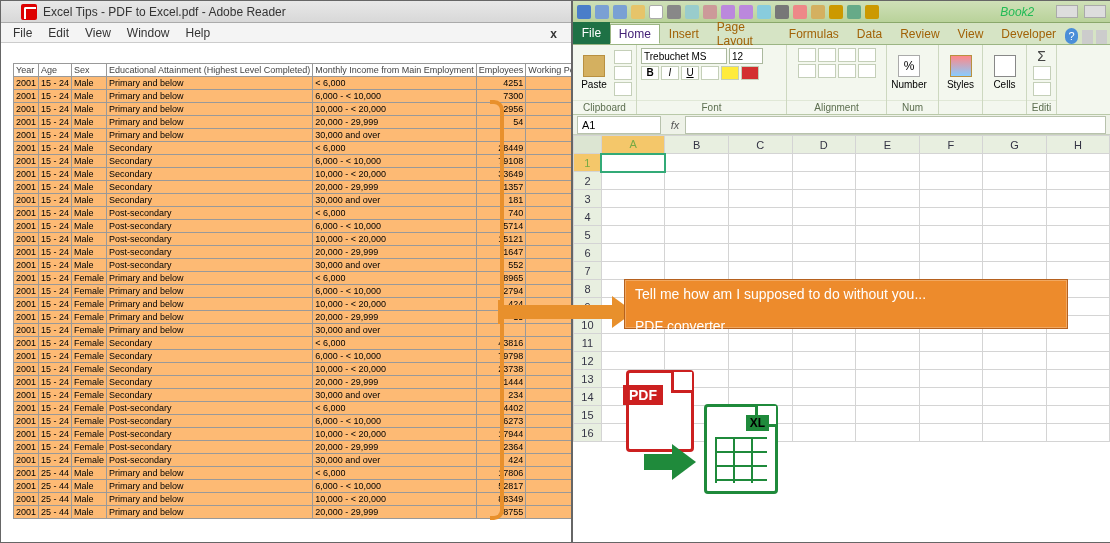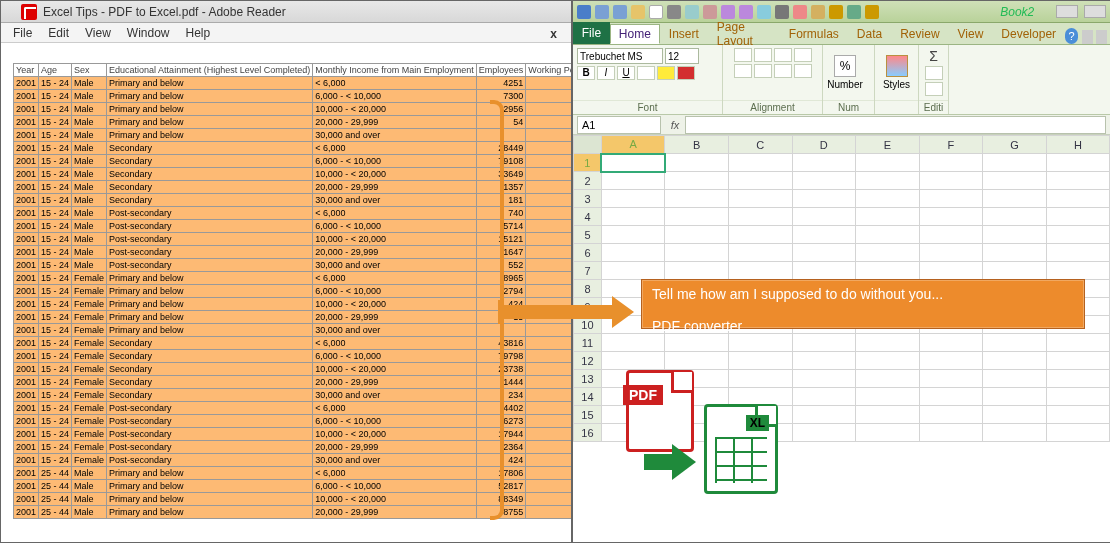--- a/index.html
+++ b/index.html
@@ -77,21 +77,21 @@
 .xl-grid th, .xl-grid td { border:1px solid #d4d4d4; }
 .xl-grid th { background:#e8efe0; color:#334; font-weight:normal; text-align:center; }
 .xl-grid thead th { height:18px; width:64px;}
 .xl-grid thead th.corner { width:28px; background:#dce5d2;}
 .xl-grid tbody th { width:28px; height:18px; background:#e8efe0; text-align:center;}
 .xl-grid td { width:64px; height:18px; }
 .xl-grid td.sel { border:2px solid #3a7; }
 .xl-grid tbody th.selh, .xl-grid thead th.selh { background:#f4c76a; color:#7a4;}
 
 
-.callout { position:absolute; left:641px; top:279px; width:444px; height:50px; background:#ed8b2c; border:1px solid #b5611f; color:#fff; font-size:14px; padding:6px 10px; z-index:10; box-shadow: inset 0 0 0 1px rgba(255,255,255,.25);}
+.callout { position:absolute; left:624px; top:279px; width:444px; height:50px; background:#ed8b2c; border:1px solid #b5611f; color:#fff; font-size:14px; padding:6px 10px; z-index:10; box-shadow: inset 0 0 0 1px rgba(255,255,255,.25);}
 .callout .line1{display:block;} .callout .line2{display:block;margin-top:16px;}
 
 
 .conv-icons { position:absolute; left:626px; top:370px; width:160px; height:130px; z-index:9;}
 .pdf-ico { position:absolute; left:0; top:0; width:68px; height:82px; background:#fff; border:3px solid #cc2020; border-radius:4px; }
 .pdf-ico::before { content:""; position:absolute; right:-1px; top:-1px; width:18px; height:18px; background:#fff; border-left:3px solid #cc2020; border-bottom:3px solid #cc2020;}
 .pdf-label { position:absolute; left:-6px; top:12px; background:#cc2020; color:#fff; font-weight:bold; font-size:14px; padding:2px 6px;}
 .xl-ico { position:absolute; left:78px; top:34px; width:74px; height:90px; background:#fff; border:3px solid #1f8a3b; border-radius:4px;}
 .xl-ico::before { content:""; position:absolute; right:-1px; top:-1px; width:18px; height:18px; background:#fff; border-left:3px solid #1f8a3b; border-bottom:3px solid #1f8a3b;}
 .xl-ico .gridlines { position:absolute; left:8px; top:30px; right:8px; bottom:8px; background:
@@ -486,20 +486,34 @@
       <div class="xl-tab">Data</div>
       <div class="xl-tab">Review</div>
       <div class="xl-tab">View</div>
       <div class="xl-tab">Developer</div>
       <div class="xl-help">?</div>
       <div class="xl-winico"></div>
       <div class="xl-winico"></div>
     </div>
 
     <div class="xl-ribbon">
+      <div class="rb-group" style="width:64px">
+        <div class="rb-body">
+          <div class="rb-btn-big">
+            <div class="ico"></div>
+            <span>Paste</span>
+          </div>
+          <div class="rb-col">
+            <div class="rb-mini"></div>
+            <div class="rb-mini"></div>
+            <div class="rb-mini"></div>
+          </div>
+        </div>
+        <div class="rb-label">Clipboard</div>
+      </div>
       <div class="rb-group" style="width:150px">
         <div class="rb-body rb-col" style="align-items:flex-start">
           <div class="rb-row">
             <div class="rb-font-sel">Trebuchet MS</div>
             <div class="rb-size-sel">12</div>
           </div>
           <div class="rb-row">
             <div class="rb-mini" style="font-weight:bold;text-align:center">B</div>
             <div class="rb-mini" style="font-style:italic;text-align:center">I</div>
             <div class="rb-mini" style="text-decoration:underline;text-align:center">U</div>
@@ -538,20 +552,29 @@
       </div>
       <div class="rb-group" style="width:44px">
         <div class="rb-body">
             <div class="rb-btn-big styles">
               <div class="ico"></div>
               <span>Styles</span>
             </div>
           </div>
         <div class="rb-label">&nbsp;</div>
       </div>
+      <div class="rb-group" style="width:44px">
+        <div class="rb-body">
+            <div class="rb-btn-big cells">
+              <div class="ico"></div>
+              <span>Cells</span>
+            </div>
+          </div>
+        <div class="rb-label">&nbsp;</div>
+      </div>
       <div class="rb-group" style="width:30px">
         <div class="rb-body rb-col">
           <div class="sigma">Σ</div>
           <div class="rb-mini"></div>
           <div class="rb-mini"></div>
         </div>
         <div class="rb-label">Editi</div>
       </div>
     </div>
 

